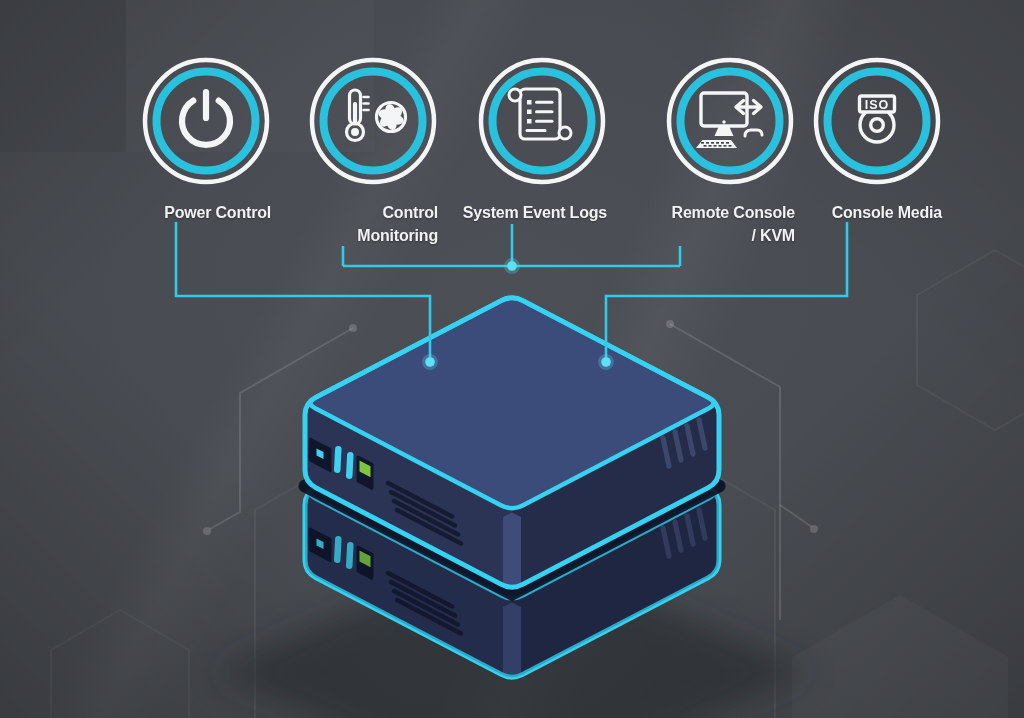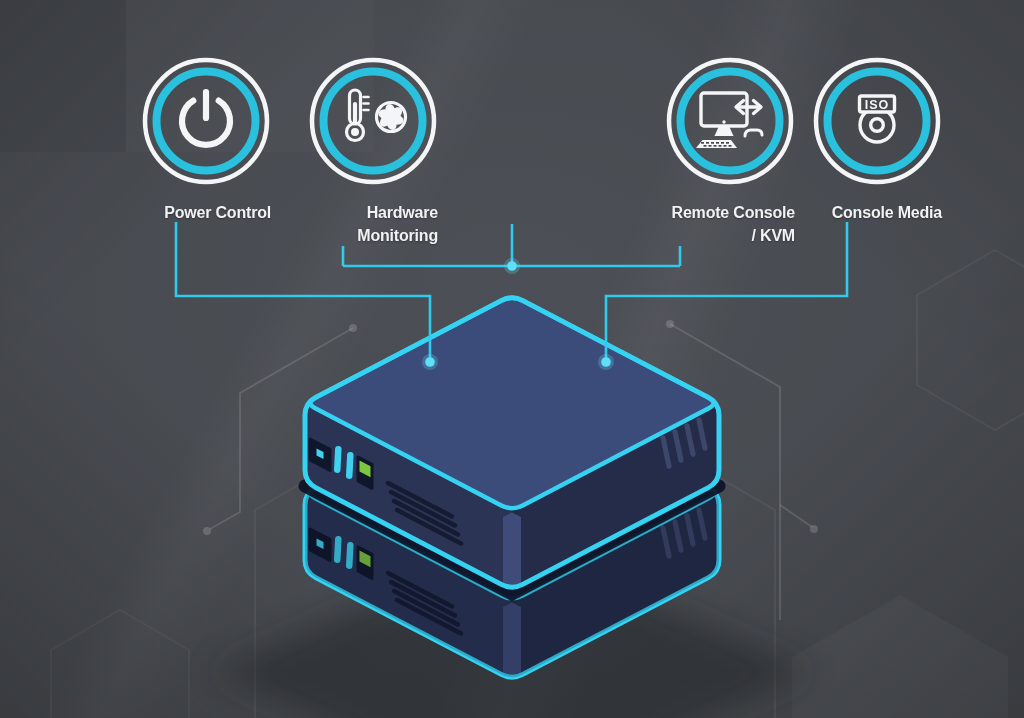--- a/index.html
+++ b/index.html
@@ -159,24 +159,45 @@
       <circle cx="83" cy="61" r="3.2" fill="#f4f5f6"></circle>
       <g fill="#f4f5f6">
         <path d="M0 -3.5 C3 -12.5 13.5 -11 10.5 -3 C8.5 1.8 2.5 3 0 -3.5 Z" transform="translate(83,61)"></path>
         <path d="M0 -3.5 C3 -12.5 13.5 -11 10.5 -3 C8.5 1.8 2.5 3 0 -3.5 Z" transform="translate(83,61) rotate(60)"></path>
         <path d="M0 -3.5 C3 -12.5 13.5 -11 10.5 -3 C8.5 1.8 2.5 3 0 -3.5 Z" transform="translate(83,61) rotate(120)"></path>
         <path d="M0 -3.5 C3 -12.5 13.5 -11 10.5 -3 C8.5 1.8 2.5 3 0 -3.5 Z" transform="translate(83,61) rotate(180)"></path>
         <path d="M0 -3.5 C3 -12.5 13.5 -11 10.5 -3 C8.5 1.8 2.5 3 0 -3.5 Z" transform="translate(83,61) rotate(240)"></path>
         <path d="M0 -3.5 C3 -12.5 13.5 -11 10.5 -3 C8.5 1.8 2.5 3 0 -3.5 Z" transform="translate(83,61) rotate(300)"></path>
       </g>
     </svg>
-    <div class="feature-label">Hardware
+    <div class="feature-label">Control
 Monitoring</div>
   </div>
 
+  <div class="feature" style="left:417px">
+    <svg class="ring" viewBox="0 0 130 130">
+      <circle cx="65" cy="65" r="61" fill="none" stroke="#f4f5f6" stroke-width="4.5"></circle>
+      <circle cx="65" cy="65" r="49.5" fill="none" stroke="#29c1de" stroke-width="8"></circle>
+      <rect x="43" y="33" width="40" height="50" rx="5" fill="none" stroke="#f4f5f6" stroke-width="3.2"></rect>
+      <circle cx="38" cy="39" r="6" fill="#45484d" stroke="#f4f5f6" stroke-width="3"></circle>
+      <circle cx="88" cy="77" r="6" fill="#45484d" stroke="#f4f5f6" stroke-width="3"></circle>
+      <g fill="#f4f5f6">
+        <rect x="50" y="44" width="4.5" height="4.5"></rect>
+        <rect x="50" y="53.5" width="4.5" height="4.5"></rect>
+        <rect x="50" y="63" width="4.5" height="4.5"></rect>
+      </g>
+      <g fill="none" stroke="#f4f5f6" stroke-width="3" stroke-linecap="round">
+        <path d="M59.5 46.2 H75"></path>
+        <path d="M59.5 55.7 H75"></path>
+        <path d="M59.5 65.2 H75"></path>
+        <path d="M50 74.5 H68"></path>
+      </g>
+    </svg>
+    <div class="feature-label">System Event Logs</div>
+  </div>
 
   <div class="feature" style="left:605px">
     <svg class="ring" viewBox="0 0 130 130">
       <circle cx="65" cy="65" r="61" fill="none" stroke="#f4f5f6" stroke-width="4.5"></circle>
       <circle cx="65" cy="65" r="49.5" fill="none" stroke="#29c1de" stroke-width="8"></circle>
       <rect x="36" y="37" width="46" height="33" rx="3" fill="none" stroke="#f4f5f6" stroke-width="3.4"></rect>
       <circle cx="59" cy="66" r="1.7" fill="#f4f5f6"></circle>
       <path d="M54 70 L49.5 80 H68.5 L64 70 Z" fill="#f4f5f6"></path>
       <path d="M37.5 84 L66 84 L72 92 L31 92 Z" fill="#f4f5f6"></path>
       <g fill="#45484d">

